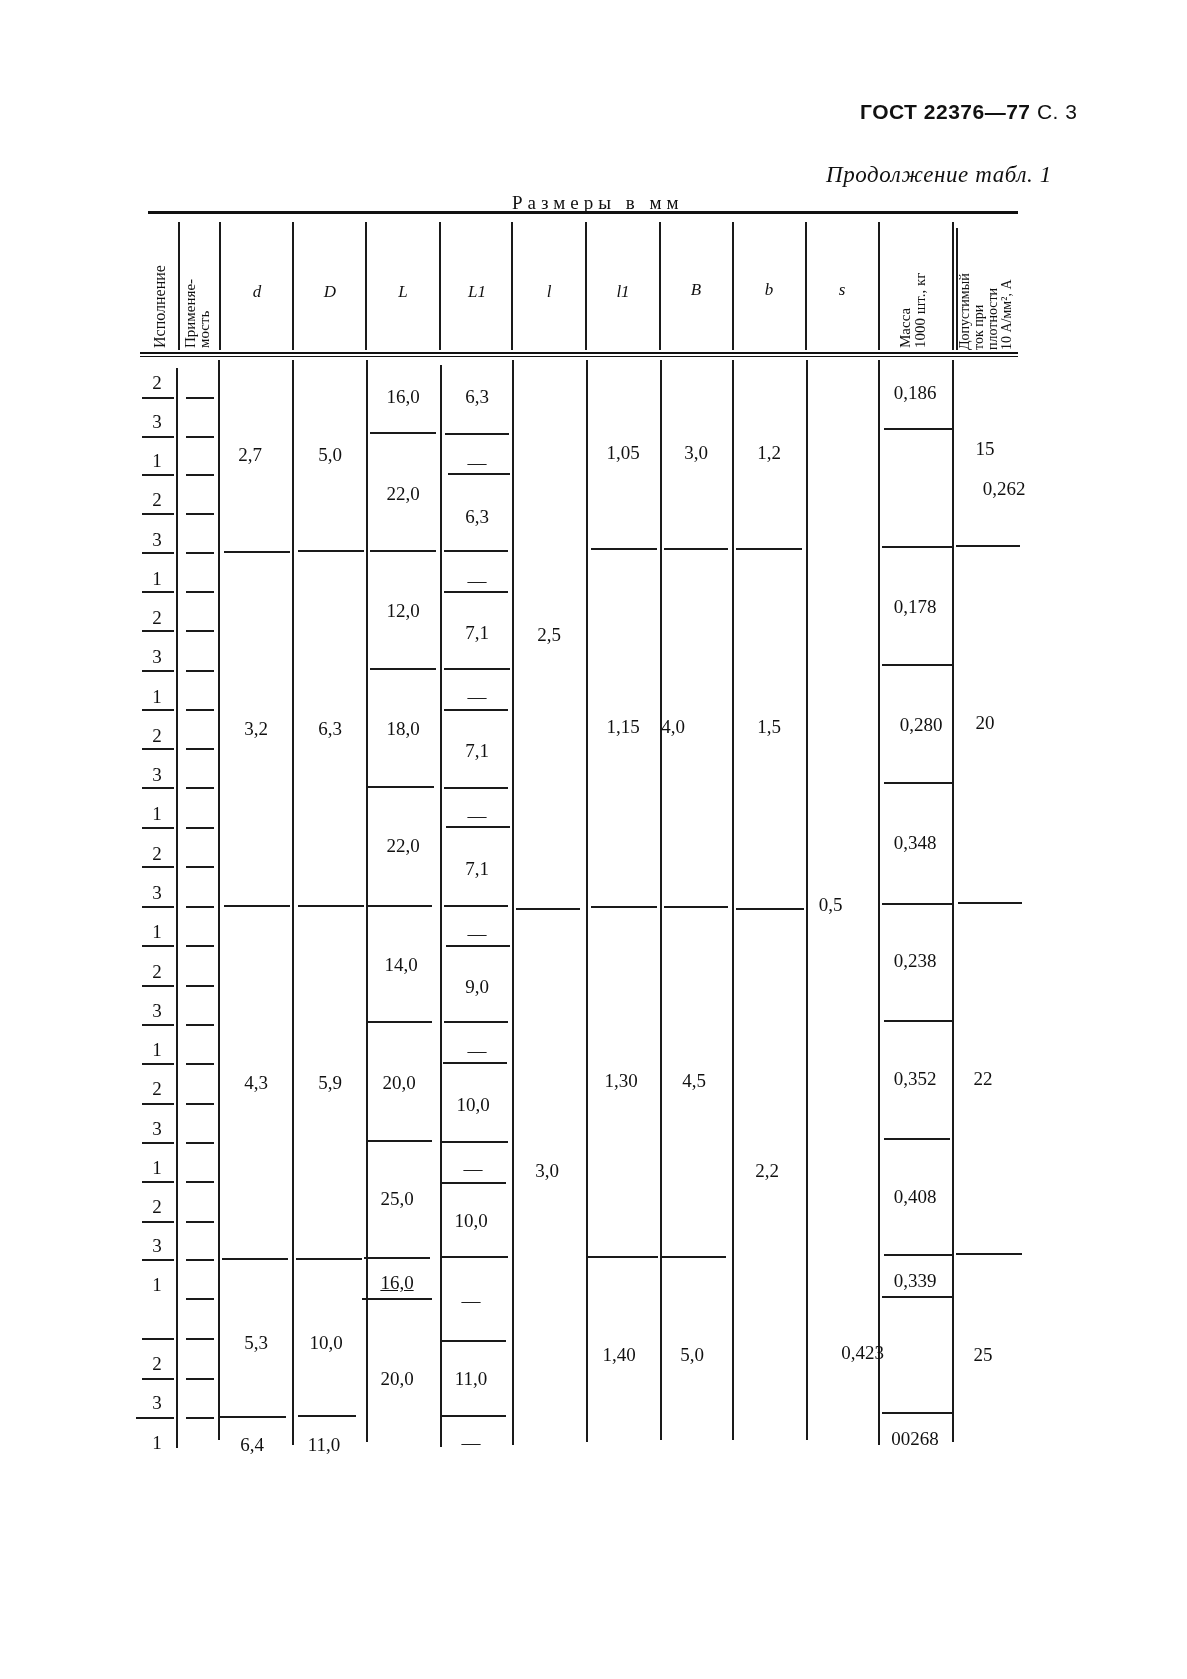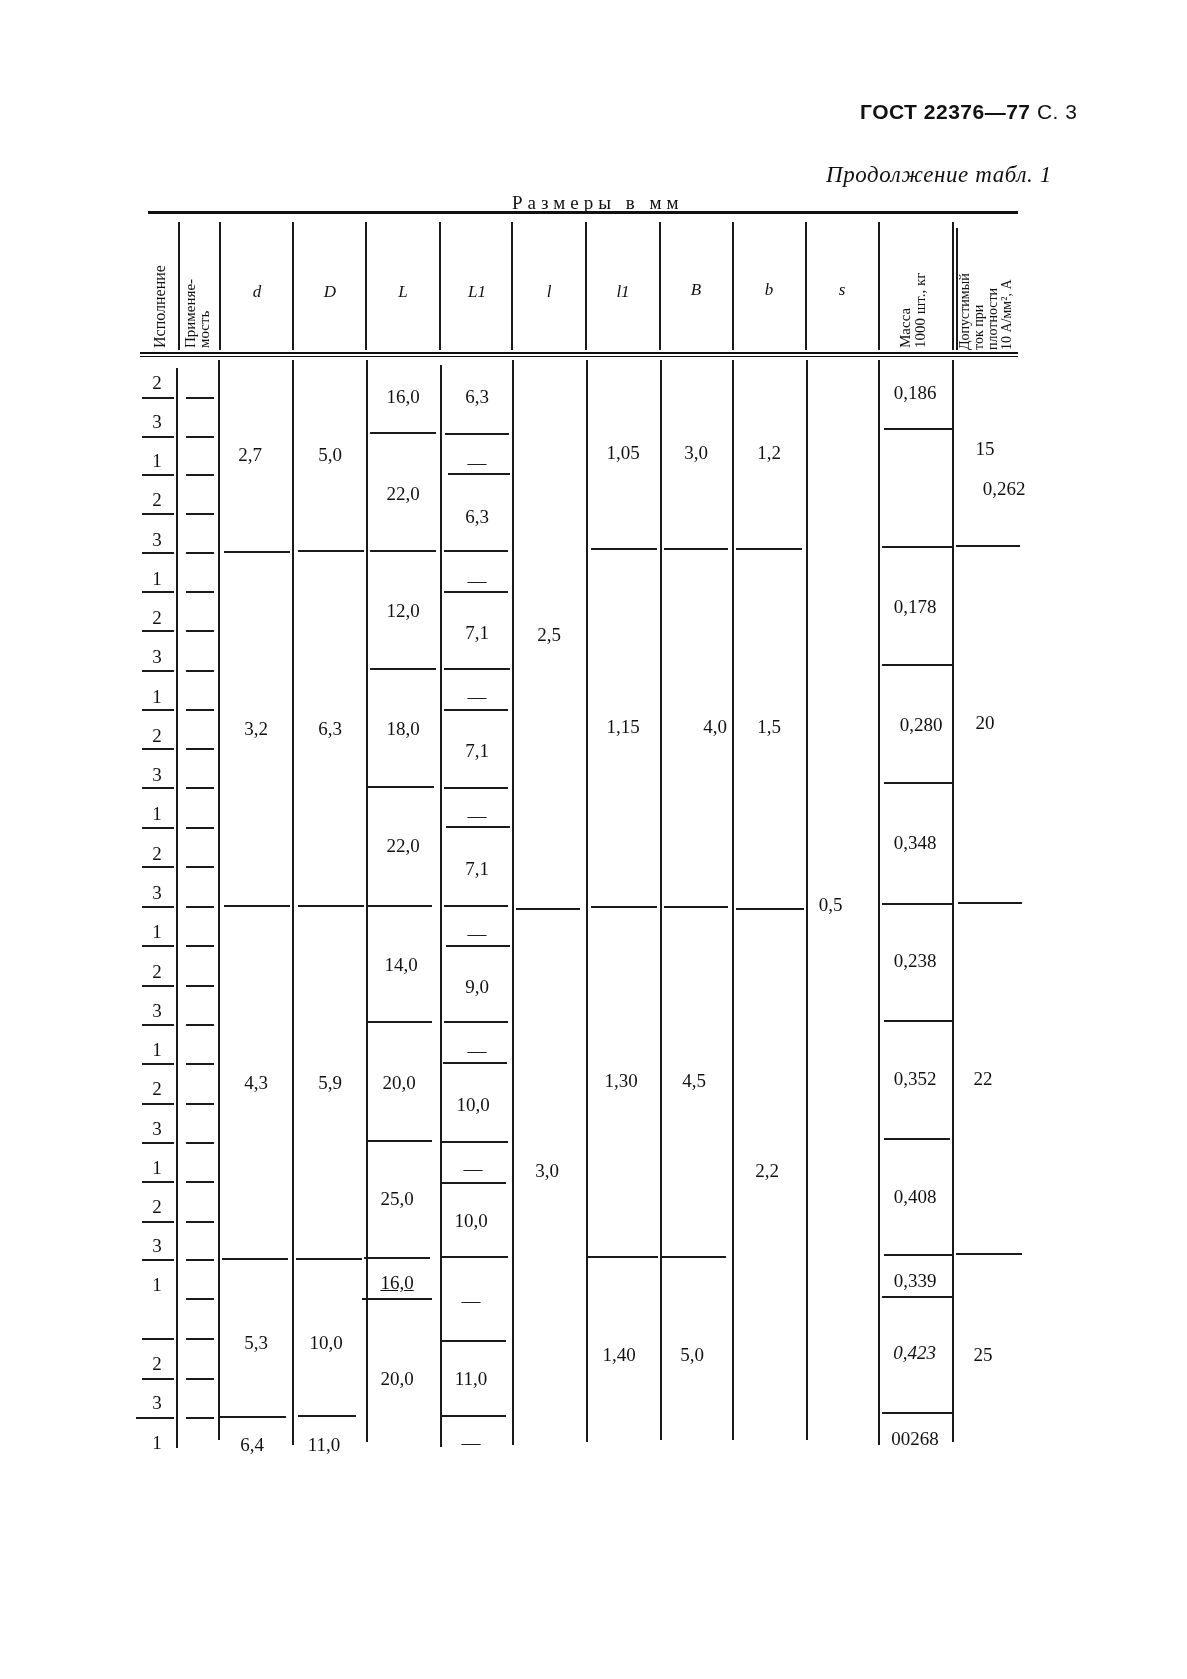--- a/index.html
+++ b/index.html
@@ -251,21 +251,21 @@
   <div class="cell" style="left:586px; top:442px; width:74px;">1,05</div>
   <div class="hl" style="left:591px; top:548px; width:66px;"></div>
   <div class="cell" style="left:586px; top:716px; width:74px;">1,15</div>
   <div class="hl" style="left:591px; top:906px; width:66px;"></div>
   <div class="cell" style="left:584px; top:1070px; width:74px;">1,30</div>
   <div class="hl" style="left:588px; top:1256px; width:70px;"></div>
   <div class="cell" style="left:582px; top:1344px; width:74px;">1,40</div>
 
   <div class="cell" style="left:660px; top:442px; width:72px;">3,0</div>
   <div class="hl" style="left:664px; top:548px; width:64px;"></div>
-  <div class="cell" style="left:671px; top:716px; width:88px;text-align:center;">4,0</div>
+  <div class="cell" style="left:629px; top:716px; width:88px;text-align:center;">4,0</div>
   <div class="hl" style="left:664px; top:906px; width:64px;"></div>
   <div class="cell" style="left:658px; top:1070px; width:72px;">4,5</div>
   <div class="hl" style="left:662px; top:1256px; width:64px;"></div>
   <div class="cell" style="left:656px; top:1344px; width:72px;">5,0</div>
 
   <div class="cell" style="left:732px; top:442px; width:74px;">1,2</div>
   <div class="hl" style="left:736px; top:548px; width:66px;"></div>
   <div class="cell" style="left:732px; top:716px; width:74px;">1,5</div>
   <div class="hl" style="left:736px; top:908px; width:68px;"></div>
   <div class="cell" style="left:730px; top:1160px; width:74px;">2,2</div>
@@ -283,21 +283,21 @@
   <div class="cell" style="left:878px; top:832px; width:74px;">0,348</div>
   <div class="hl" style="left:882px; top:903px; width:70px;"></div>
   <div class="cell" style="left:878px; top:950px; width:74px;">0,238</div>
   <div class="hl" style="left:884px; top:1020px; width:68px;"></div>
   <div class="cell" style="left:878px; top:1068px; width:74px;">0,352</div>
   <div class="hl" style="left:884px; top:1138px; width:66px;"></div>
   <div class="cell" style="left:878px; top:1186px; width:74px;">0,408</div>
   <div class="hl" style="left:884px; top:1254px; width:68px;"></div>
   <div class="cell" style="left:878px; top:1270px; width:74px;">0,339</div>
   <div class="hl" style="left:882px; top:1296px; width:70px;"></div>
-  <div class="cell" style="left:878px; top:1342px; width:73px;font-style:italic;">0,423</div>
+  <div class="cell" style="left:826px; top:1342px; width:73px;">0,423</div>
   <div class="hl" style="left:882px; top:1412px; width:70px;"></div>
   <div class="cell" style="left:878px; top:1428px; width:74px;">00268</div>
 
   <div class="cell" style="left:952px; top:438px; width:66px;">15</div>
   <div class="hl" style="left:956px; top:545px; width:64px;"></div>
   <div class="cell" style="left:952px; top:712px; width:66px;">20</div>
   <div class="hl" style="left:958px; top:902px; width:64px;"></div>
   <div class="cell" style="left:950px; top:1068px; width:66px;">22</div>
   <div class="hl" style="left:956px; top:1253px; width:66px;"></div>
   <div class="cell" style="left:950px; top:1344px; width:66px;">25</div>

